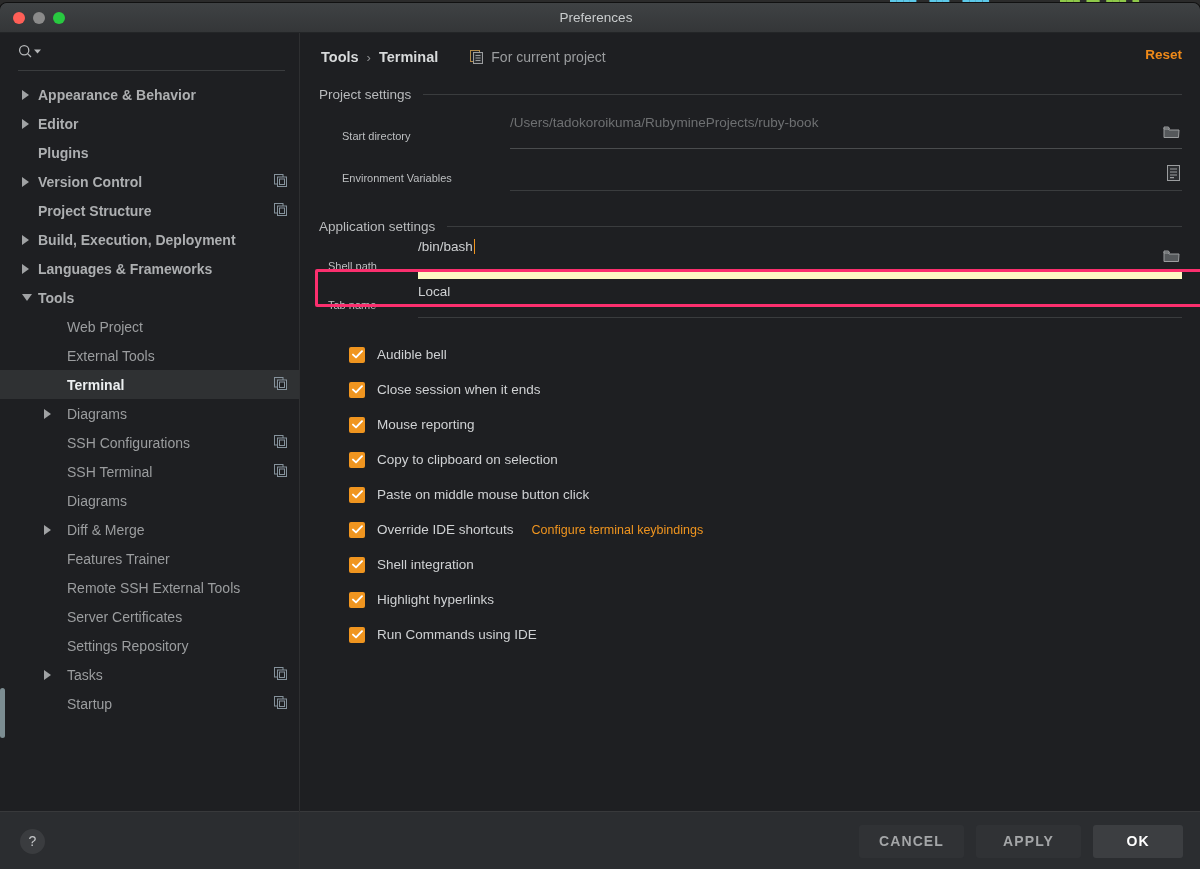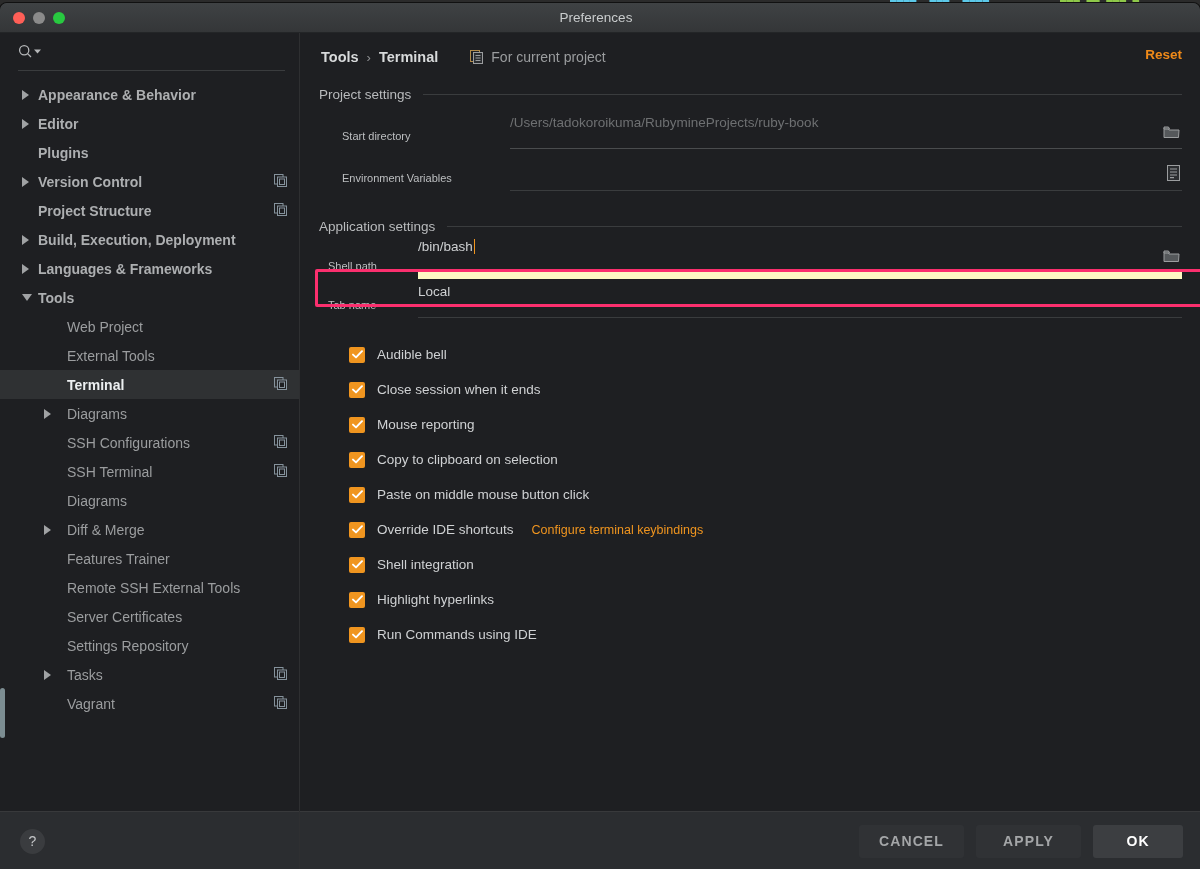--- a/index.html
+++ b/index.html
@@ -411,21 +411,21 @@
             <span class="arrow right"></span>
             <span class="label">Tasks</span>
             <span class="spacer"></span>
             <span class="copy-ico"><svg width="13" height="13" viewBox="0 0 13 13">
                 <rect x="0.5" y="0.5" width="8.5" height="9.5" fill="none" stroke="#8b99a3" stroke-width="1"></rect>
                 <rect x="3.5" y="3" width="9" height="9.5" fill="#1e1f22" stroke="#8b99a3" stroke-width="1"></rect>
                 <rect x="5.5" y="5" width="5" height="5.5" fill="none" stroke="#8b99a3" stroke-width="1"></rect>
               </svg></span>
           </div>
           <div class="tree-item lvl1">
-            <span class="label">Vagrant</span>
+            <span class="label">Startup</span>
             <span class="spacer"></span>
             <span class="copy-ico"><svg width="13" height="13" viewBox="0 0 13 13">
                 <rect x="0.5" y="0.5" width="8.5" height="9.5" fill="none" stroke="#8b99a3" stroke-width="1"></rect>
                 <rect x="3.5" y="3" width="9" height="9.5" fill="#1e1f22" stroke="#8b99a3" stroke-width="1"></rect>
                 <rect x="5.5" y="5" width="5" height="5.5" fill="none" stroke="#8b99a3" stroke-width="1"></rect>
               </svg></span>
           </div>
         </div>
 
       <div id="sidebar-bottom">

